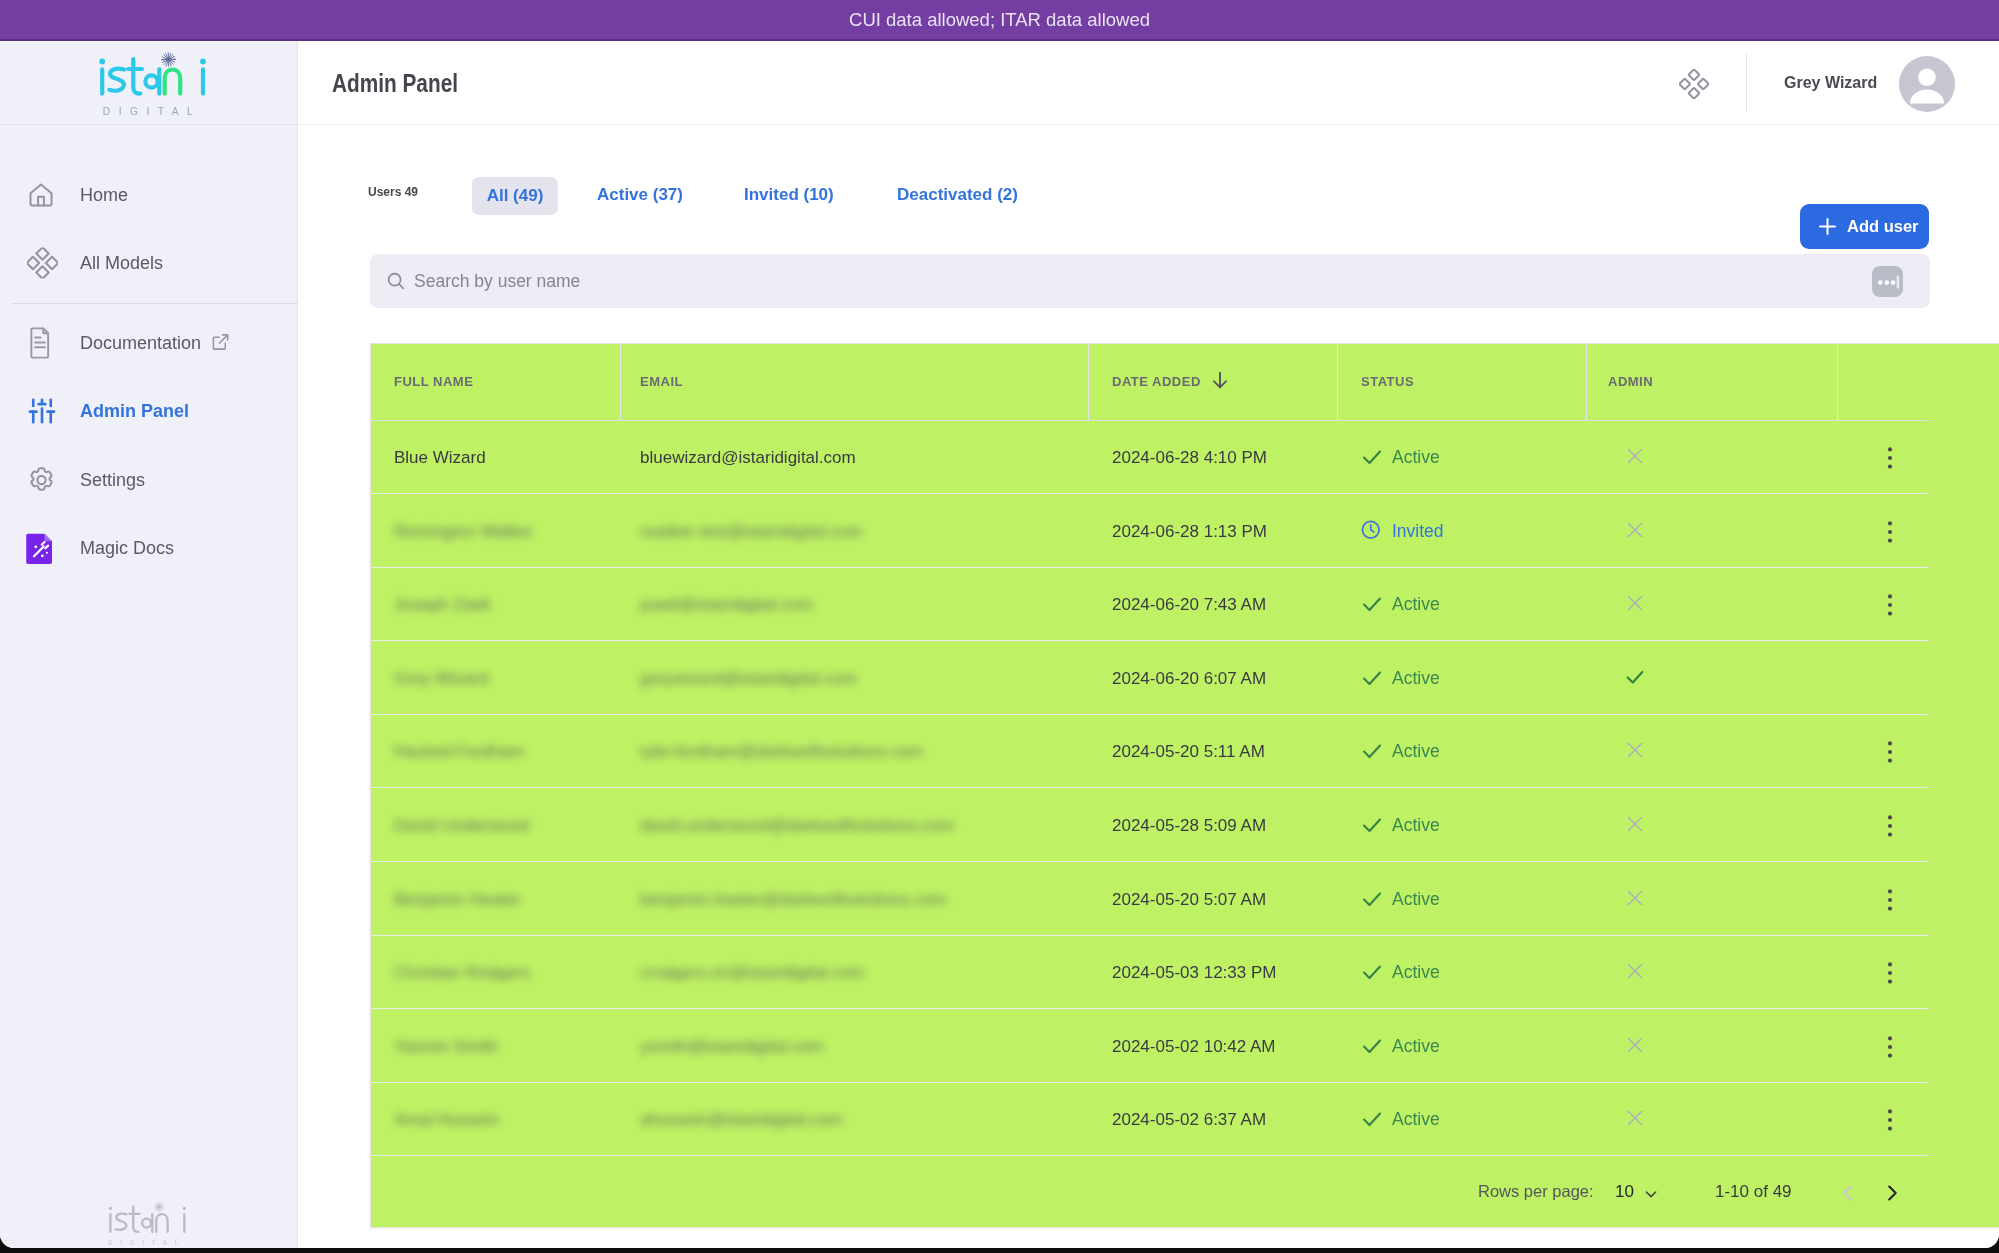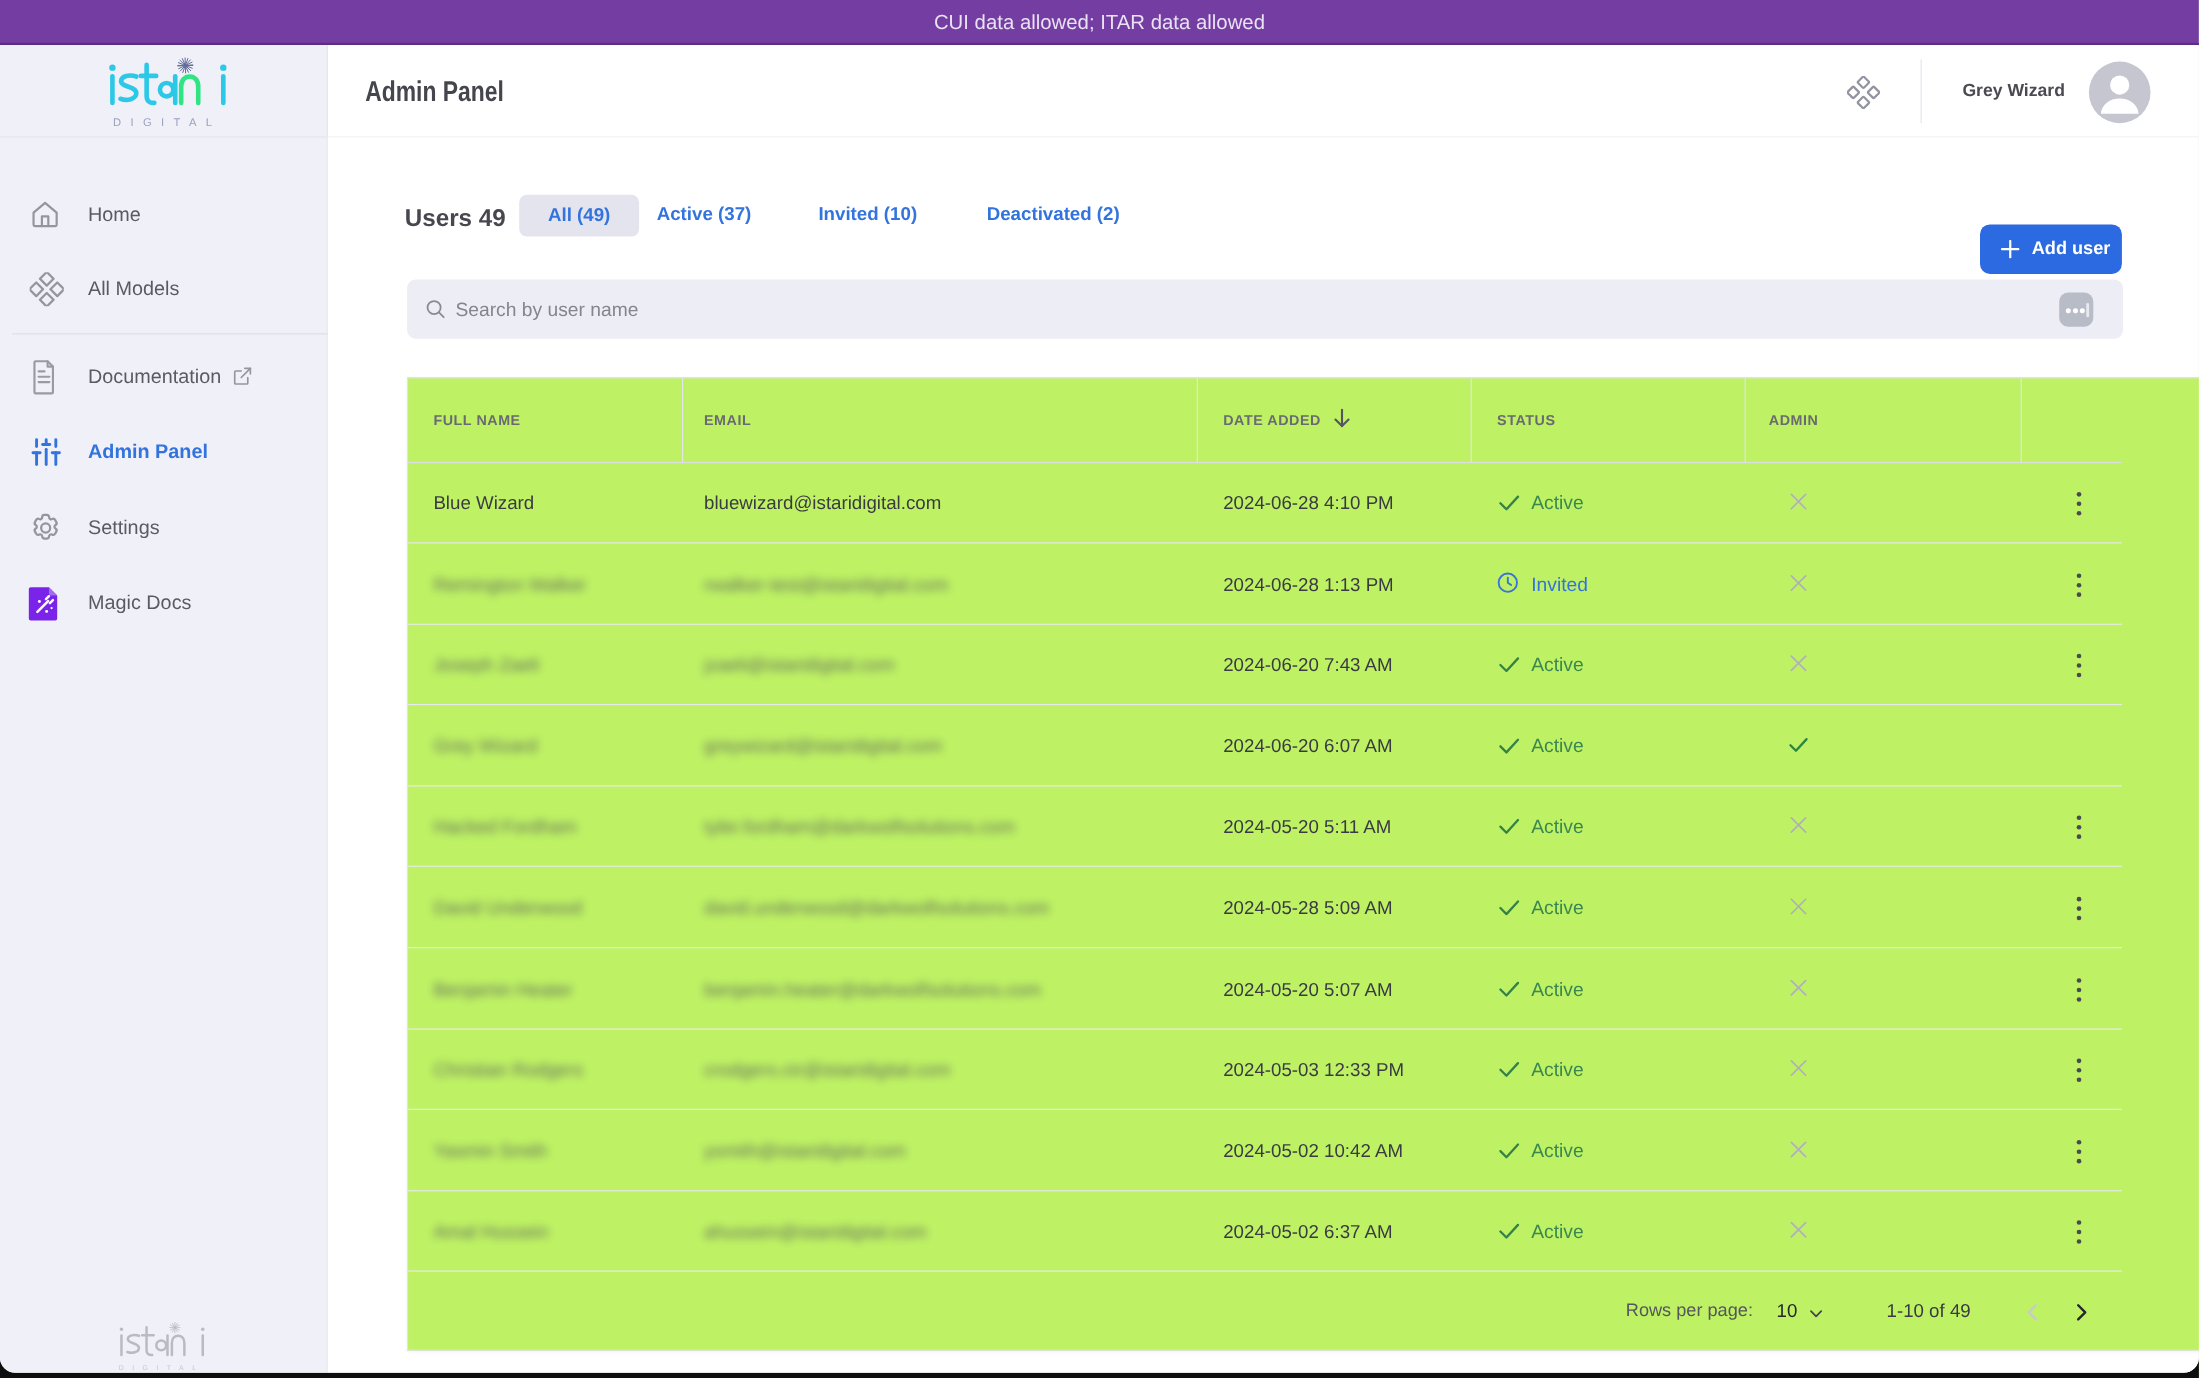--- a/index.html
+++ b/index.html
@@ -14,23 +14,23 @@
 .hdivider { position:absolute; left:1448px; top:13px; height:58px; width:1px; background:#e2e2ee; }
 .hname { position:absolute; left:1486px; top:0; height:84px; line-height:84px; font-size:16px; font-weight:700; color:#4a4a52; }
 .avatar { position:absolute; left:1601px; top:15px; width:56px; height:56px; border-radius:50%; background:#c6c6d0; overflow:hidden; }
 .nav { position:absolute; left:0; top:84px; width:298px; }
 .navitem { position:absolute; left:0; width:298px; height:34px; }
 .navicon { position:absolute; left:27px; top:50%; transform:translateY(-50%); }
 .navtext { position:absolute; left:80px; top:50%; transform:translateY(-50%); font-size:18px; color:#5a5a63; }
 .navsep { position:absolute; left:11px; width:287px; height:1px; background:#dcdce4; }
 .main { position:absolute; left:298px; top:125px; width:1701px; height:1123px; background:#fff; }
 .tabsrow { position:absolute; left:0; top:0; width:1701px; height:146px; }
-.userslbl { position:absolute; left:70px; top:60px; font-size:22px; font-weight:700; color:#47474f; }
+.userslbl { position:absolute; left:70px; top:60px; font-size:12px; font-weight:700; color:#47474f; }
 .tab { position:absolute; top:60px; font-size:17px; font-weight:700; color:#3373dd; }
-.pill { position:absolute; left:174px; top:52px; width:109px; height:38px; background:#e4e4ee; border-radius:7px; text-align:center; line-height:38px; font-size:17px; font-weight:700; color:#3373dd; }
+.pill { position:absolute; left:174px; top:52px; width:86px; height:38px; background:#e4e4ee; border-radius:7px; text-align:center; line-height:38px; font-size:17px; font-weight:700; color:#3373dd; }
 .adduser { position:absolute; left:1502px; top:48px; width:129px; height:45px; background:#2b6ae0; border-radius:9px; color:#fff; font-size:17.5px; font-weight:700;margin-top:31px; }
 .search { position:absolute; left:72px; top:129px; width:1560px; height:54px; background:#ededf5; border-radius:8px; }
 .searchph { position:absolute; left:44px; top:0; height:54px; line-height:54px; font-size:17.5px; color:#85858f; }
 .kbdicon { position:absolute; right:27px; top:12px; width:31px; height:31px; background:#b8bcc7; border-radius:8px; }
 .tablecard { position:absolute; left:72px; top:218px; width:1822px; height:885px; background:#bef264; border:1px solid #e2e2e8; border-radius:0; box-shadow:0 1px 3px rgba(40,40,60,0.06); }
 .th { position:absolute; top:0; height:76px; line-height:76px; font-size:13px; font-weight:700; color:#6a6a72; letter-spacing:0.5px; }
 .colsep { position:absolute; top:0; height:76px; width:1px; background:#e4e4ea; }
 .row { position:absolute; left:0; width:1558px; height:74px; border-bottom:1px solid #e9e9f0; }
 .cell { position:absolute; top:1px; height:73px; line-height:73px; font-size:17px; color:#3a3a42; white-space:nowrap; }
 .blur { filter:blur(4px); color:#55555e; opacity:0.85; }

